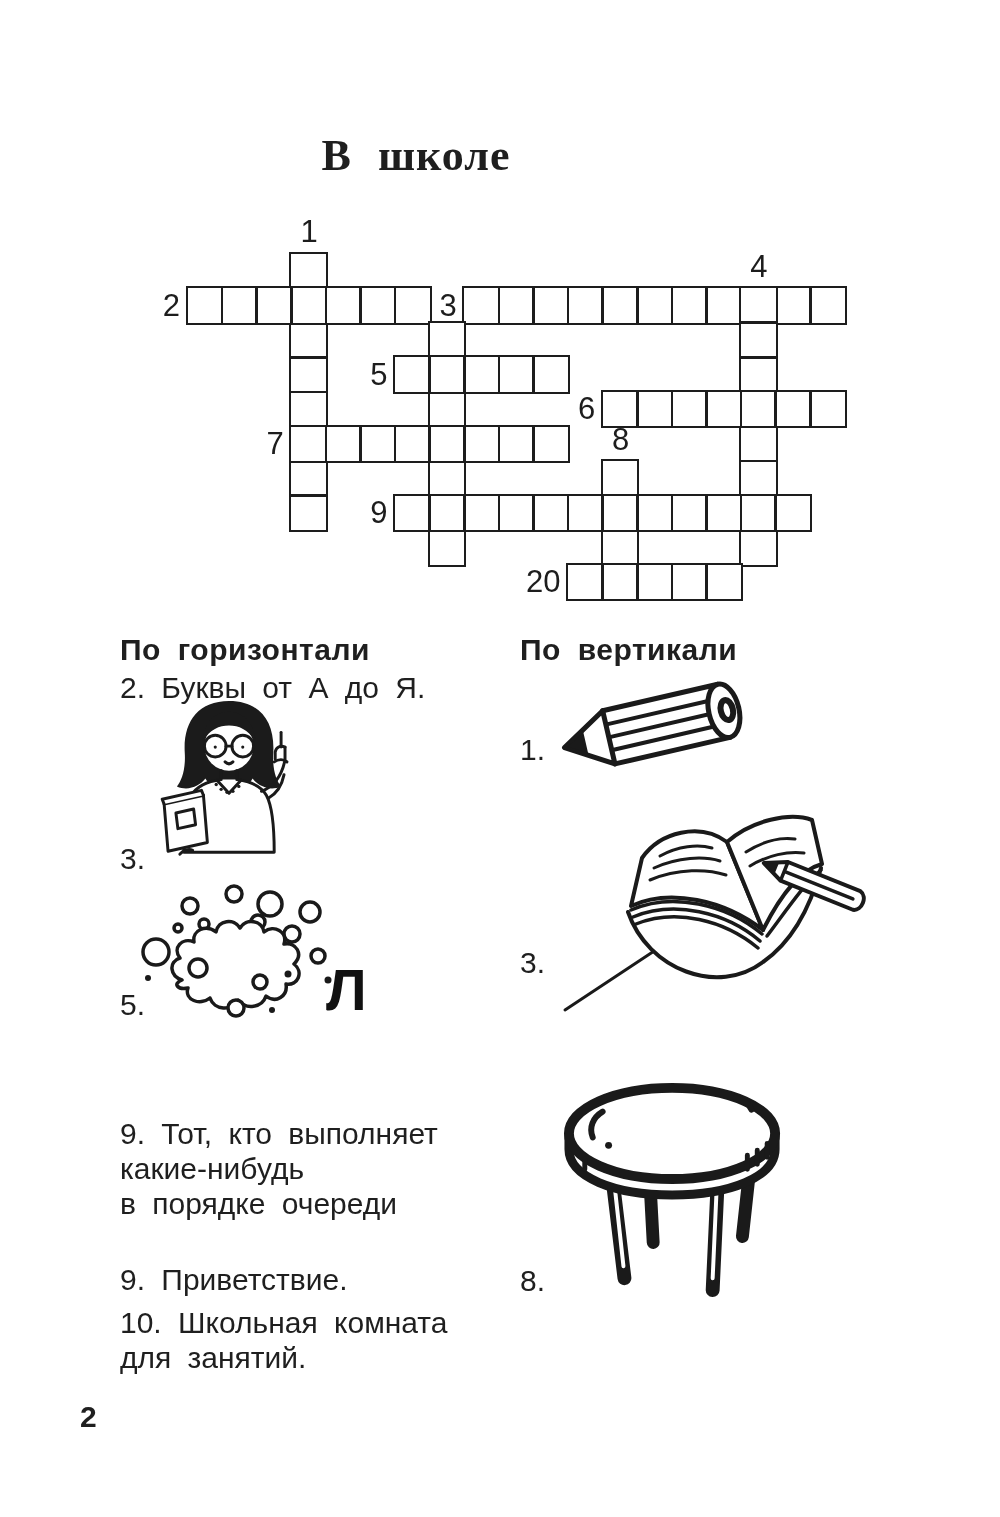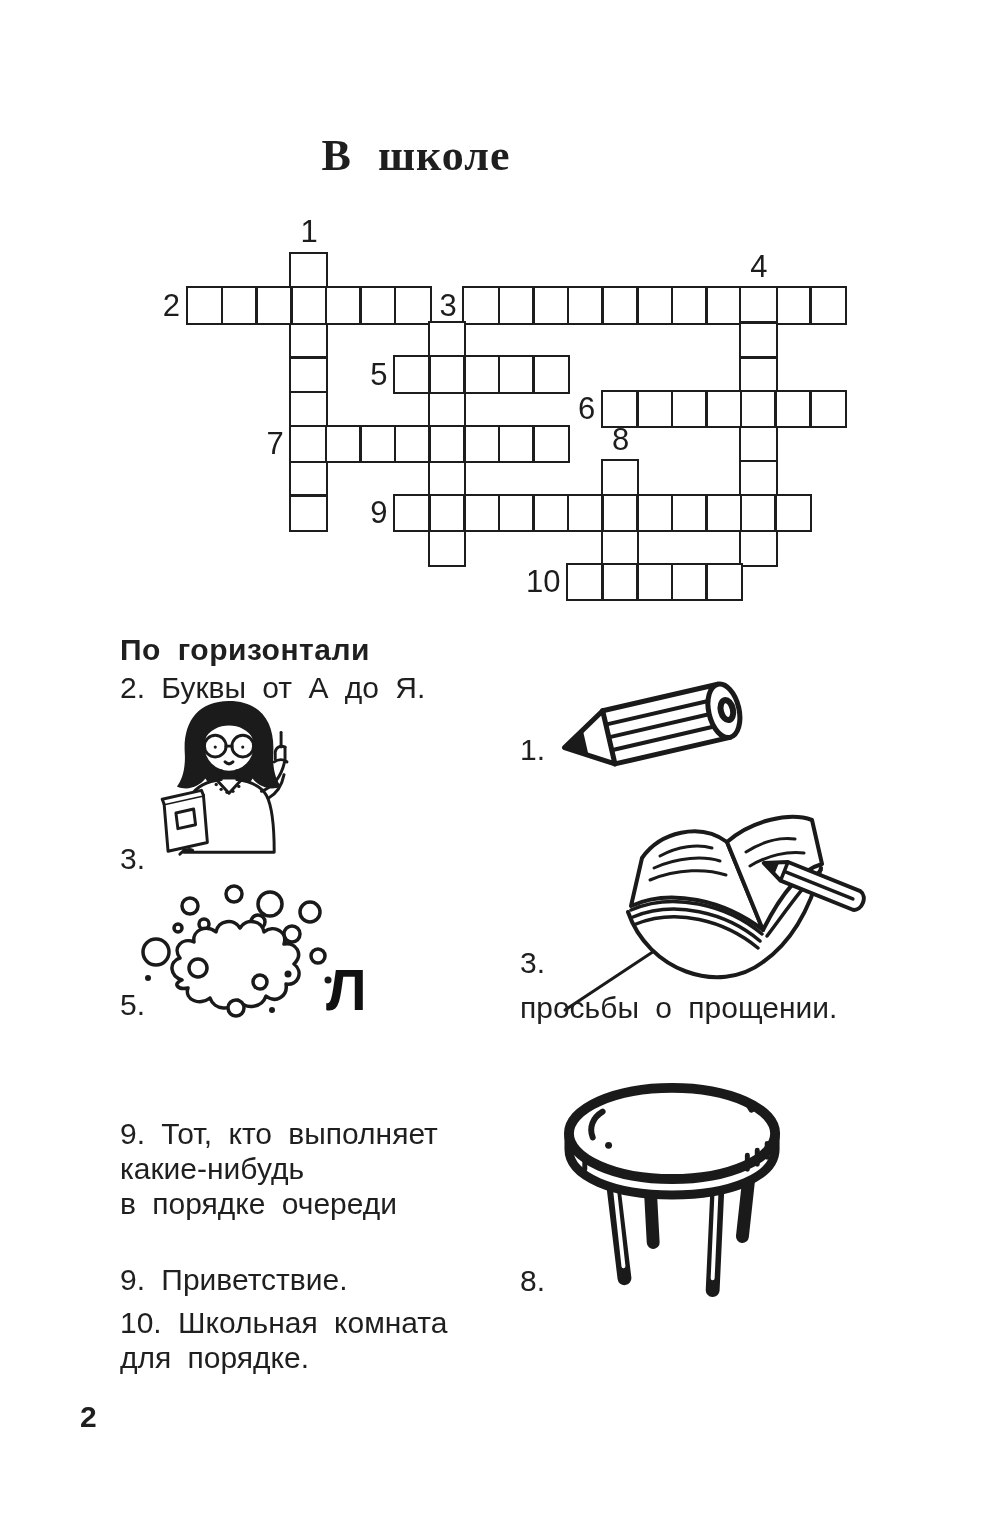--- a/index.html
+++ b/index.html
@@ -125,21 +125,21 @@
         <div class="cl" style="left: 344.75px; top: 0px; width: 2.5px; height: 100%;"></div>
         <div class="cl" style="left: 379.35px; top: 0px; width: 2.5px; height: 100%;"></div>
       </div>
       <div class="gridnum" style="left: 337.6px; top: 496.2px; width: 50px; height: 34.6px; line-height: 34.6px; text-align: right;">9</div>
       <div class="word" style="left: 566.1px; top: 562.9px; width: 173px; height: 34.6px;">
         <div class="cl" style="left: 33.35px; top: 0px; width: 2.5px; height: 100%;"></div>
         <div class="cl" style="left: 67.95px; top: 0px; width: 2.5px; height: 100%;"></div>
         <div class="cl" style="left: 102.55px; top: 0px; width: 2.5px; height: 100%;"></div>
         <div class="cl" style="left: 137.15px; top: 0px; width: 2.5px; height: 100%;"></div>
       </div>
-      <div class="gridnum" style="left: 510.6px; top: 565.4px; width: 50px; height: 34.6px; line-height: 34.6px; text-align: right;">10</div>
+      <div class="gridnum" style="left: 510.6px; top: 565.4px; width: 50px; height: 34.6px; line-height: 34.6px; text-align: right;">20</div>
     </div>
 
   <div class="txt bold" style="left:120px;top:632px;">
     <div class="ln">По горизонтали</div>
   </div>
 
   <div class="txt" style="left:120px;top:670px;">
     <div class="ln">2. Буквы от А до Я.</div>
   </div>
 
@@ -215,23 +215,26 @@
     <div class="ln">какие-нибудь</div>
     <div class="ln">в порядке очереди</div>
   </div>
 
   <div class="txt" style="left:120px;top:1262px;">
     <div class="ln">9. Приветствие.</div>
   </div>
 
   <div class="txt" style="left:120px;top:1305px;">
     <div class="ln">10. Школьная комната</div>
-    <div class="ln">для порядке.</div>
-  </div>
-
+    <div class="ln">для занятий.</div>
+  </div>
+
+  <div class="txt bold" style="left:520px;top:632px;">
+    <div class="ln">По вертикали</div>
+  </div>
 
   <div class="illus" style="left:552px;top:670px;">
     <svg width="212" height="112" viewBox="0 0 210 110">
       <g transform="rotate(-13 105 55)" stroke="#1a1a1a" stroke-width="5" fill="none" stroke-linecap="round" stroke-linejoin="round">
         <path d="M55,28 L172,28 M55,82 L172,82"></path>
         <path d="M55,28 L10,55 L55,82 L55,28" fill="#ffffff"></path>
         <path d="M10,55 L30,44 L30,66 Z" fill="#1a1a1a" stroke-width="3"></path>
         <path d="M57,42 L170,42 M57,55 L170,55 M57,68 L170,68" stroke-width="4"></path>
         <ellipse cx="172" cy="55" rx="15" ry="27" fill="#ffffff"></ellipse>
         <ellipse cx="175" cy="55" rx="6" ry="10" stroke-width="6"></ellipse>
@@ -255,21 +258,20 @@
           <path d="M0,0 L78,0 C87,2 87,18 78,20 L0,20 L-22,10 Z" fill="#ffffff"></path>
           <path d="M0,0 L0,20 M0,10 L74,10" stroke-width="3.5"></path>
           <path d="M-22,10 L-9,4 L-9,16 Z" fill="#1a1a1a" stroke-width="2"></path>
         </g>
       </g>
     </svg>
   </div>
   <div class="num" style="left:520px;top:946px;">3.</div>
 
   <div class="txt" style="left:520px;top:990px;">
-    <div class="ln">просьбы о прощении.</div>
   </div>
 
   <div class="illus" style="left:550px;top:1072px;">
     <svg width="250" height="228" viewBox="0 0 250 230">
       <g stroke="#1a1a1a" fill="none" stroke-linecap="round" stroke-linejoin="round">
         <path d="M62,108 L74,208" stroke-width="14"></path>
         <path d="M64,114 L73,196" stroke="#ffffff" stroke-width="4"></path>
         <path d="M100,116 L103,172" stroke-width="13"></path>
         <path d="M168,112 L163,220" stroke-width="14"></path>
         <path d="M167,118 L163,208" stroke="#ffffff" stroke-width="4"></path>

